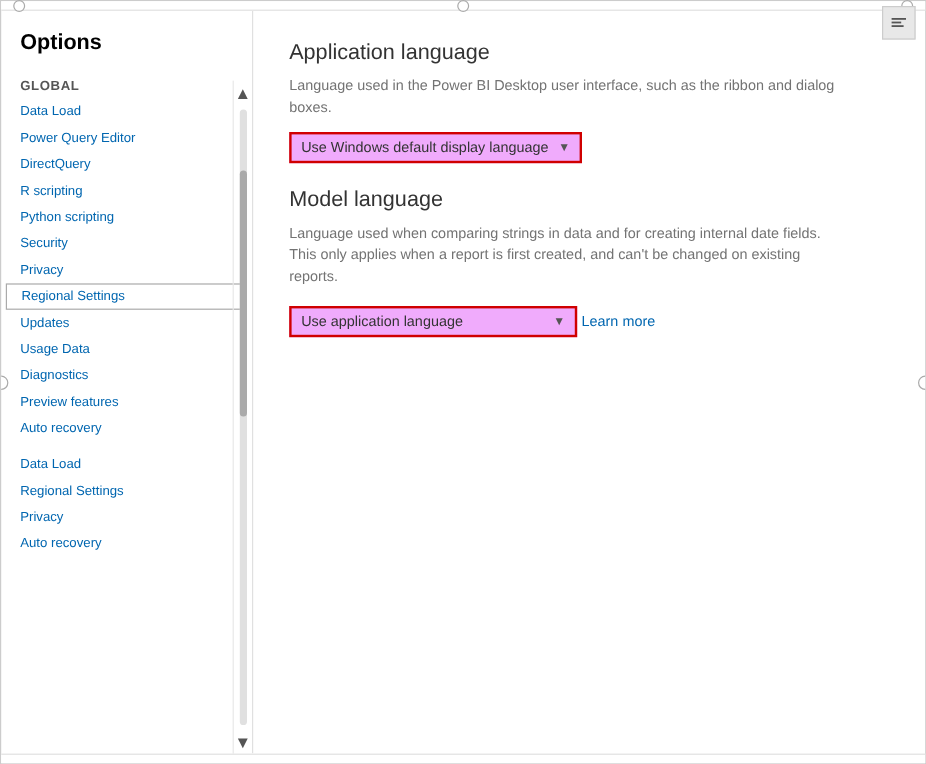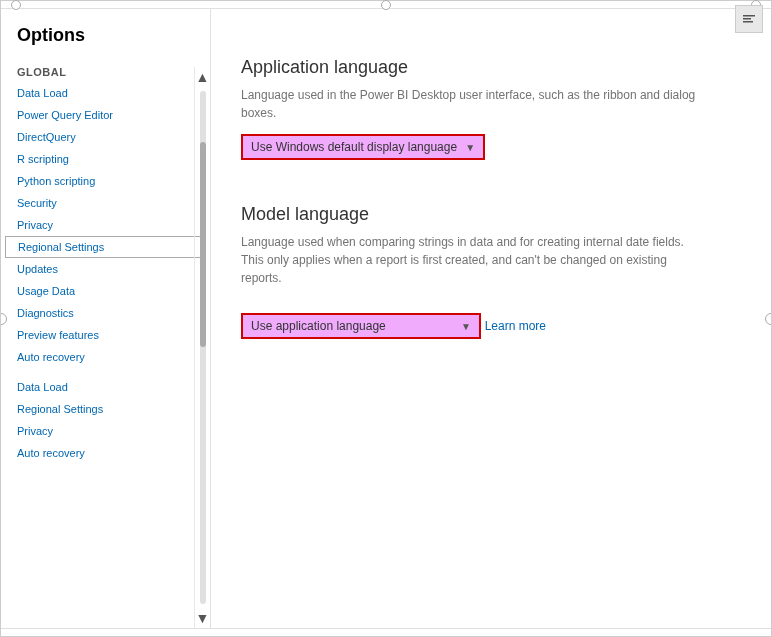--- a/index.html
+++ b/index.html
@@ -117,21 +117,20 @@
       flex: 1;
       padding: 24px 30px;
       overflow-y: auto;
     }
 
     .content-section-title {
       font-size: 18px;
       font-weight: 400;
       color: #333;
       margin-bottom: 8px;
-      margin-top: 24px;
     }
 
     .content-description {
       font-size: 12px;
       color: #737373;
       line-height: 1.5;
       margin-bottom: 12px;
       max-width: 460px;
     }
 
@@ -152,21 +151,21 @@
       margin-left: 8px;
       font-size: 10px;
       color: #555;
     }
 
     .learn-more {
       color: #0066b0;
       font-size: 12px;
       cursor: pointer;
       text-decoration: none;
-      margin-top: 20px;
+      margin-top: 10px;
       display: inline-block;
     }
 
     
     .left-drag-circle {
       position: absolute;
       left: -6px;
       top: 50%;
       transform: translateY(-50%);
       width: 12px;

